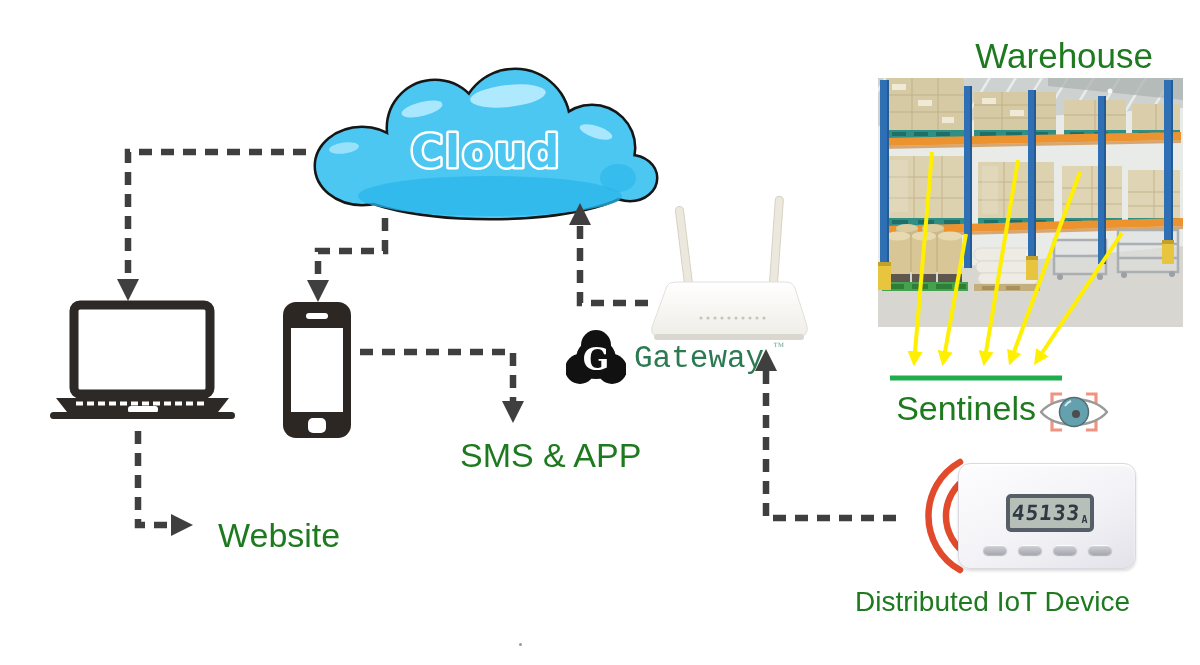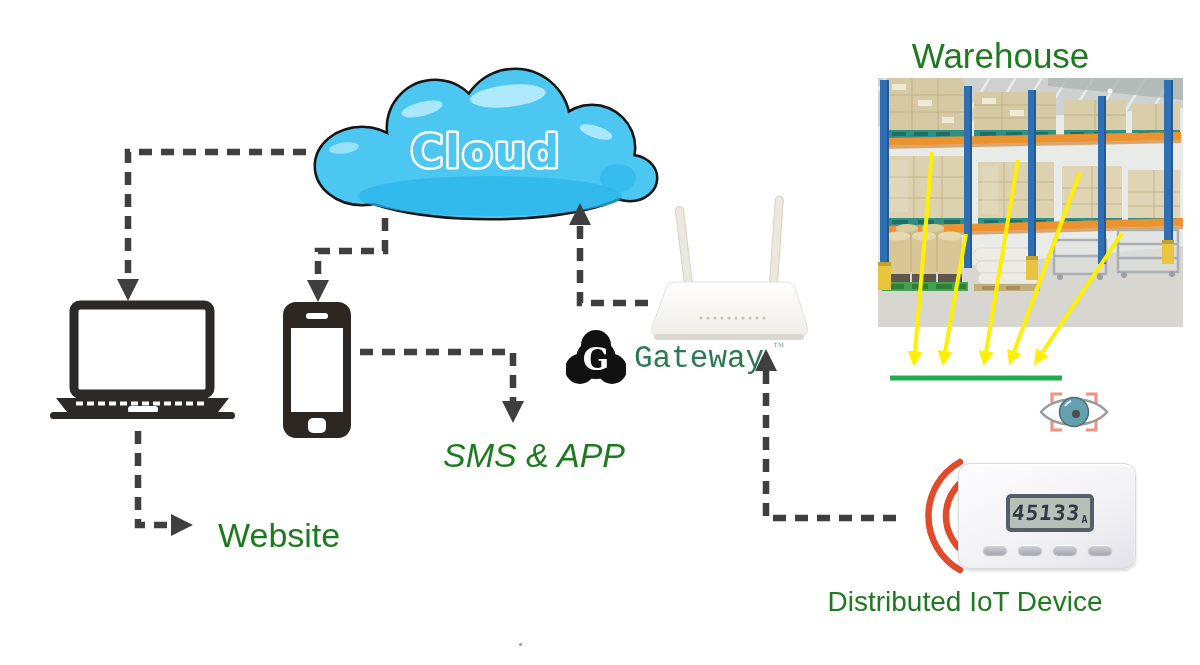--- a/index.html
+++ b/index.html
@@ -1,21 +1,21 @@
 <!DOCTYPE html>
 <html><head>
 <meta charset="utf-8">
 <style>
   html,body{margin:0;padding:0;background:#ffffff;}
   .stage{position:relative;width:1200px;height:665px;background:#ffffff;overflow:hidden;
          font-family:"Liberation Sans",sans-serif;}
   .abs{position:absolute;}
   .lbl{position:absolute;color:#1e7a1e;font-family:"Liberation Sans",sans-serif;
        font-size:34px;white-space:nowrap;line-height:1;}
-  .lbl.center{text-align:center;}
+  .lbl.center{text-align:right;}
   #overlay{position:absolute;left:0;top:0;z-index:10;pointer-events:none;}
   .gateway-row{position:absolute;left:566px;top:330px;height:56px;display:flex;
                align-items:center;gap:8px;z-index:6;}
   .gateway-text{font-family:Liberation Mono, monospace;font-size:31px;color:#2b7a52;}
   .gateway-tm{font-size:11px;vertical-align:top;color:#2b7a52;opacity:.65;
               font-family:"Liberation Serif",serif;position:relative;top:-12px;left:1px;}
   
   .device{position:absolute;left:958px;top:463px;width:176px;height:104px;z-index:5;
           background:linear-gradient(155deg,#fdfdff 0%,#f3f3f7 55%,#e2e2e9 100%);
           border:1px solid #d9d9df;border-radius:12px;
@@ -278,20 +278,21 @@
     <g>
       <rect x="0" y="184" width="13" height="28" fill="#e8c53e"></rect>
         <rect x="0" y="184" width="13" height="4" fill="#c2a02c"></rect>
       <rect x="148" y="178" width="12" height="24" fill="#e8c53e"></rect>
         <rect x="148" y="178" width="12" height="4" fill="#c2a02c"></rect>
       <rect x="284" y="162" width="12" height="24" fill="#e8c53e"></rect>
         <rect x="284" y="162" width="12" height="4" fill="#c2a02c"></rect>
     </g>
   </svg>
 
+  <div class="lbl center" style="left:896px;top:391px;width:140px;">Sentinels</div>
 
   <svg class="abs" style="left:1038px;top:388px;z-index:5" width="72" height="48" viewBox="0 0 72 48">
     <g stroke="#ef9480" stroke-width="3.2" fill="none">
       <path d="M14,15 V6 H24"></path>
         <path d="M48,6 H58 V15"></path>
       <path d="M14,33 V42 H24"></path>
         <path d="M58,33 V42 H48"></path>
     </g>
     <path d="M3,24 C17,7 55,7 69,24 C55,41 17,41 3,24 Z" fill="#ffffff" stroke="#9a9a9a" stroke-width="2.5" stroke-linejoin="round"></path>
     <circle cx="36" cy="24" r="14.5" fill="#64a0ae" stroke="#4f6d74" stroke-width="1.5"></circle>
@@ -312,21 +313,21 @@
       <span class="lcd-digits">45133</span>
       <span class="lcd-mode">A</span>
     </div>
     <div class="dev-btn" style="left:24px"></div>
     <div class="dev-btn" style="left:59px"></div>
     <div class="dev-btn" style="left:94px"></div>
     <div class="dev-btn" style="left:129px"></div>
   </div>
 
   <div class="lbl center" style="left:800px;top:588px;width:330px;font-size:28px;">Distributed IoT Device</div>
-  <div class="lbl" style="left:443px;top:438px;font-style:italic;">SMS &amp; APP</div>
+  <div class="lbl" style="left:460px;top:438px;">SMS &amp; APP</div>
   <div class="lbl" style="left:218px;top:518px;">Website</div>
 
   <div class="stray-dot"></div>
 
   <svg id="overlay" width="1200" height="665" viewBox="0 0 1200 665">
     <defs>
       <marker id="ah" viewBox="0 0 10 10" refX="0.5" refY="5" markerWidth="3.4" markerHeight="3.4" orient="auto" markerUnits="strokeWidth">
         <path d="M0,0 L10,5 L0,10 Z" fill="#3f3f3f"></path>
       </marker>
       <marker id="yh" viewBox="0 0 10 10" refX="0.5" refY="5" markerWidth="3.8" markerHeight="3.8" orient="auto" markerUnits="strokeWidth">

